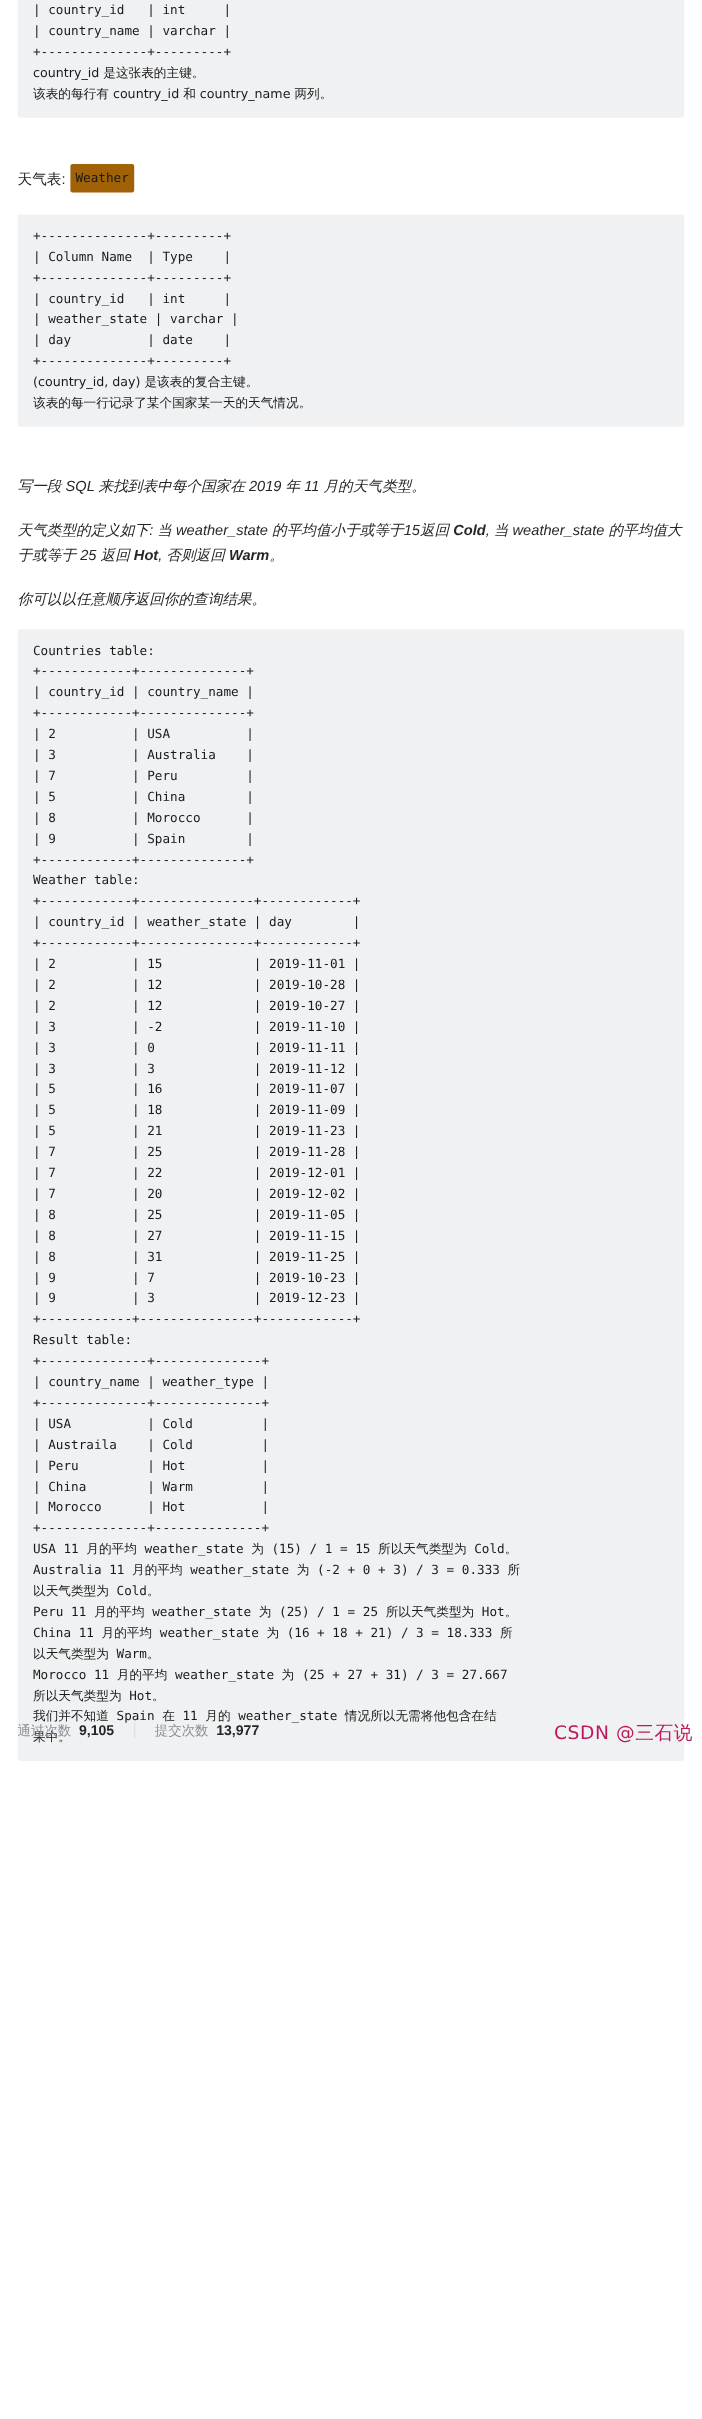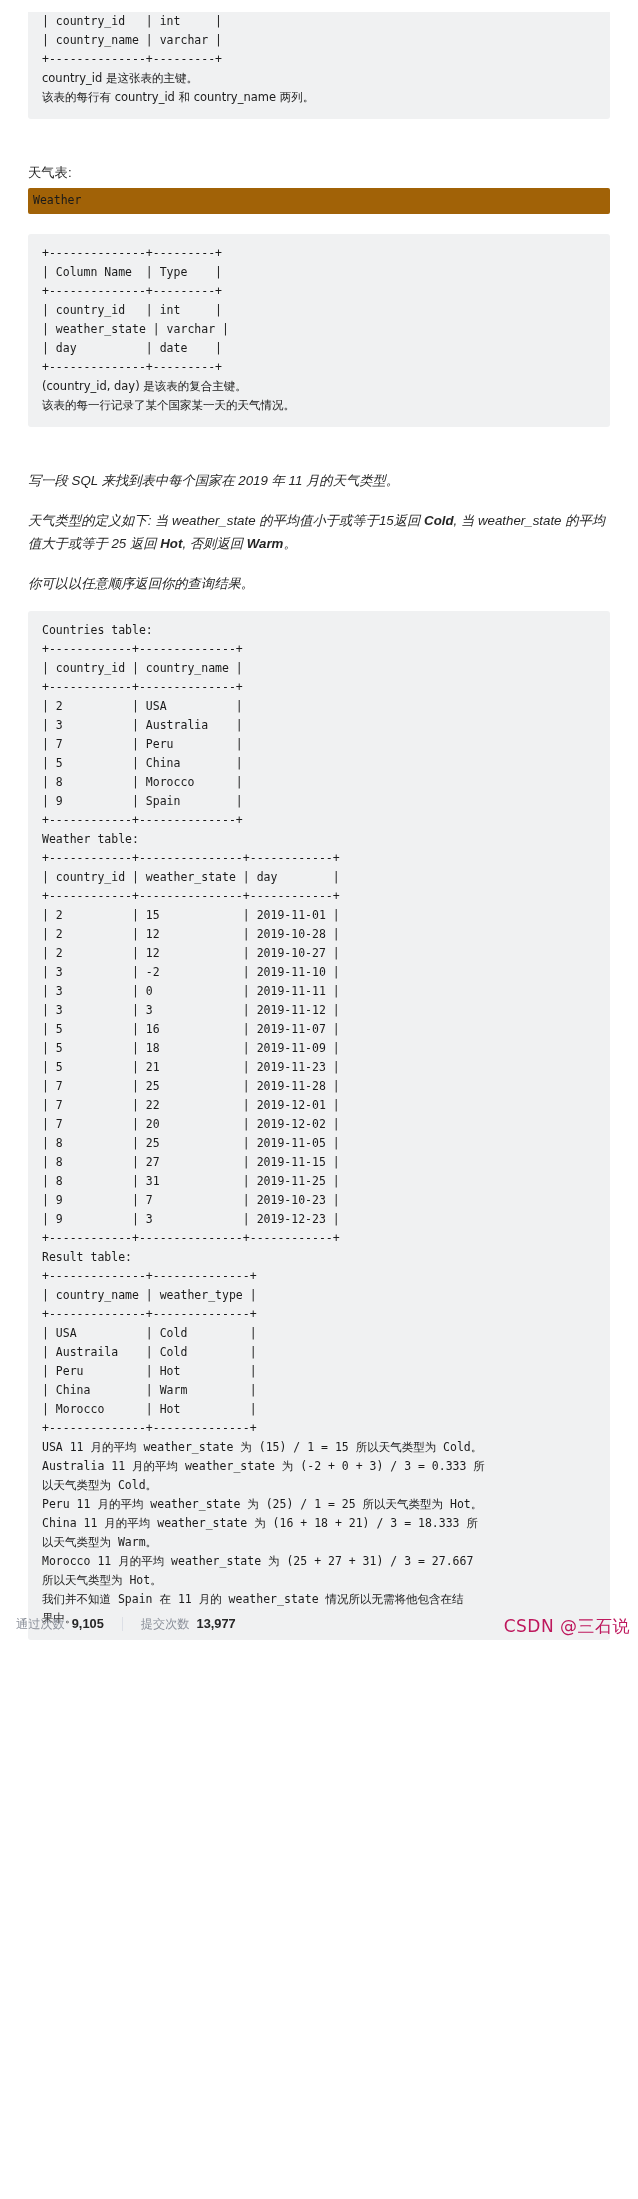--- a/index.html
+++ b/index.html
@@ -6,21 +6,21 @@
   html, body { margin: 0; padding: 0; }
   body {
     width: 638px;
     height: 2199px;
     background: #ffffff;
     font-family: "Liberation Sans", sans-serif;
     color: #262626;
     position: relative;
     overflow: hidden;
   }
-  .page { padding: 12px; position: relative; width: 638px; }
+  .page { padding: 0; position: relative; width: 638px; }
 
   .codeblock {
     background: #f0f1f2;
     border-radius: 3px;
     margin: 0 16px;
     padding: 10px 14px 12px 14px;
     font-family: "DejaVu Sans Mono", "Liberation Mono", monospace;
     font-size: 11.5px;
     line-height: 19px;
     color: #1a1a1a;
@@ -46,22 +46,22 @@
   }
   .para.gap { margin-top: 17px; }
   .para b { font-weight: bold; }
 
   .tablelabel {
     margin: 0 16px;
     font-size: 13.3px;
     line-height: 23px;
     color: #262626;
     display: flex;
+    align-items: center;
     gap: 4px;
-    flex-direction: column;
   }
   .inline-code {
     background: #a16207;
     border-radius: 2px;
     padding: 1px 5px 2px 5px;
     font-family: "DejaVu Sans Mono", "Liberation Mono", monospace;
     font-size: 11.5px;
     color: #1a1a1a;
   }
   .spacer-20 { height: 20px; }

